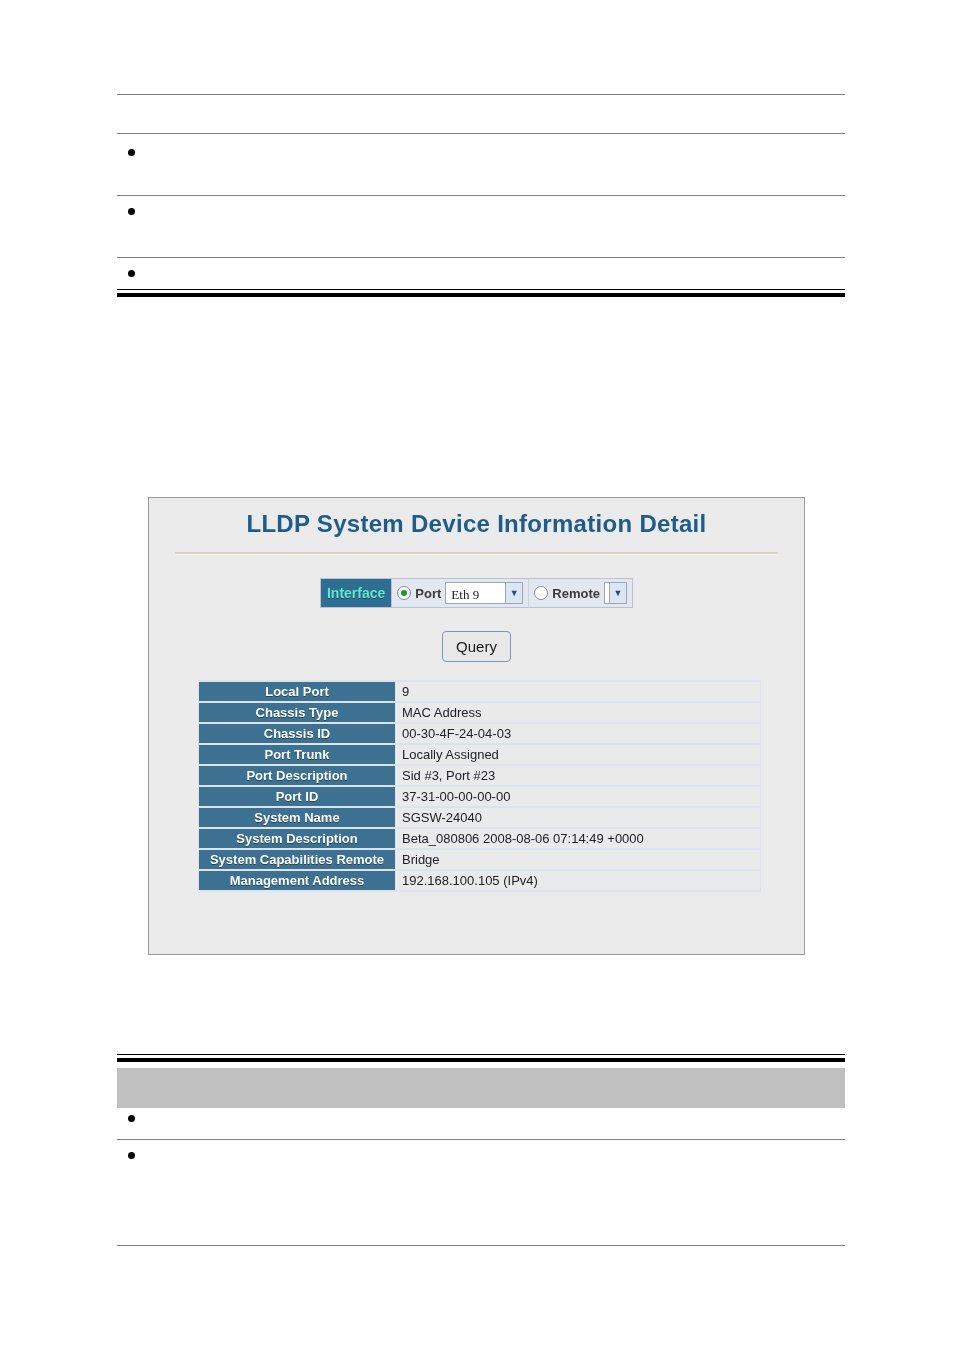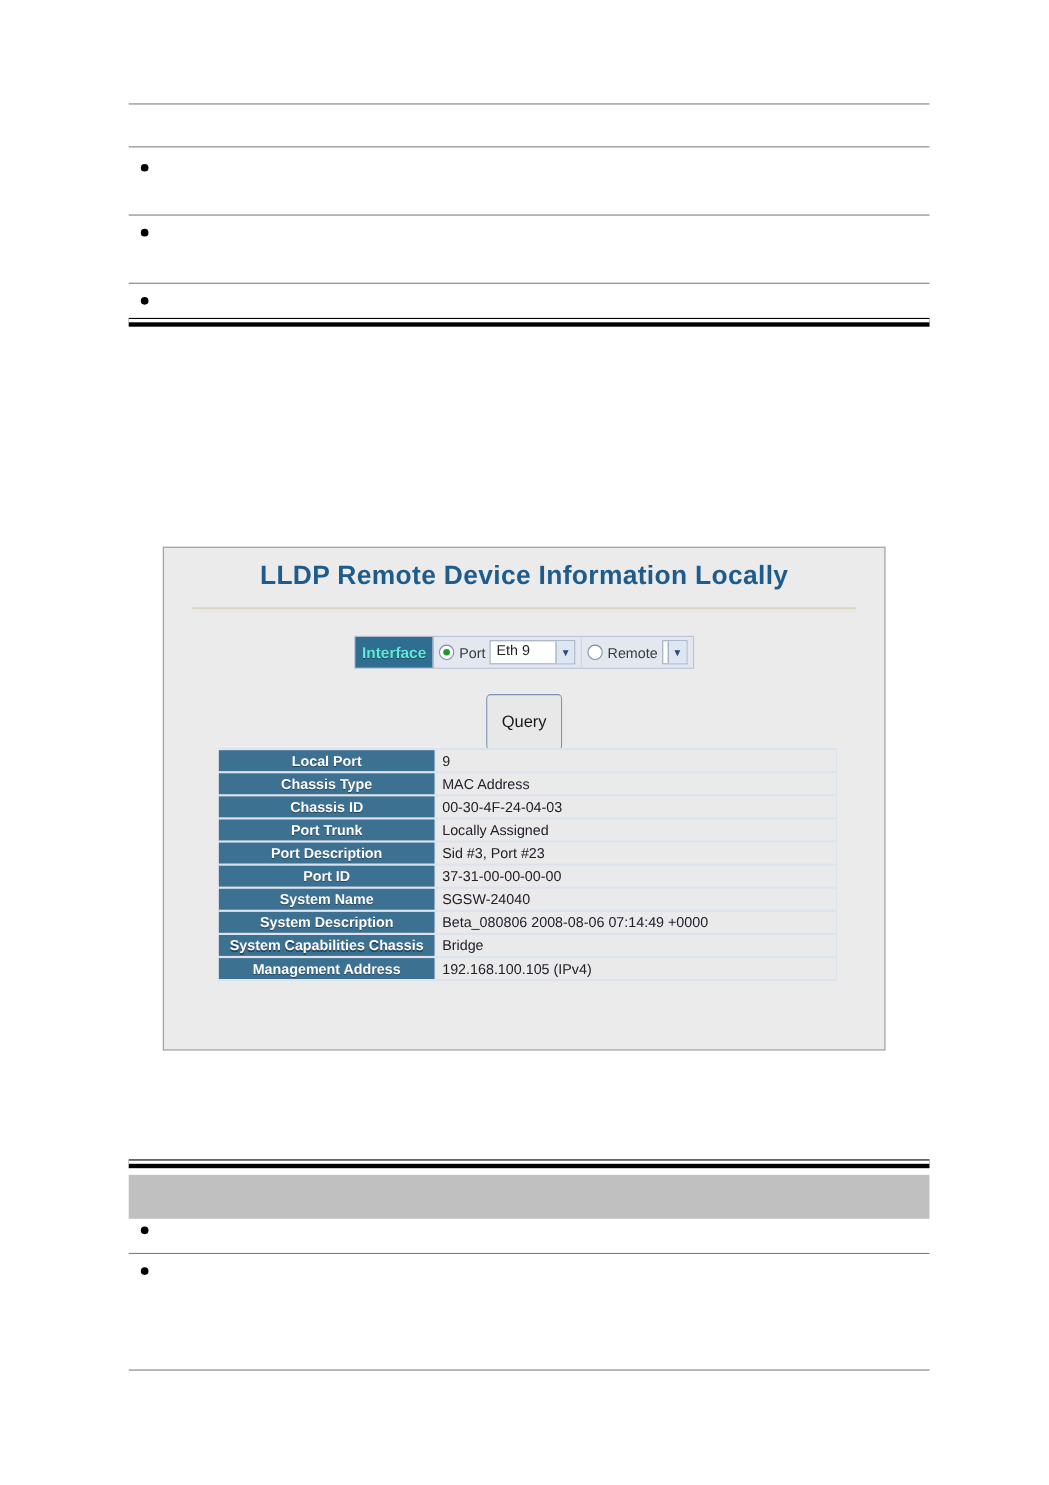--- a/index.html
+++ b/index.html
@@ -127,33 +127,34 @@
   .radio.checked::after {
     content: "";
     position: absolute;
     left: 3px; top: 3px;
     width: 6px; height: 6px;
     border-radius: 50%;
     background: #1d9a26;
   }
   .radio-text {
     font-size: 13px;
-    font-weight: normal;
+    font-weight: bold;
     color: #3a3a3a;
     text-align: right;
   }
   .select {
     height: 22px;
     background: #ffffff;
     border: 1px solid #9aa7bd;
     display: flex;
-    align-items: flex-start;
+    align-items: flex-end;
     font-size: 13px;
     color: #222;
     box-sizing: border-box;
+    font-family: Liberation Serif, serif;
   }
   .select .sel-value {
     padding: 0 6px 0 5px;
     white-space: nowrap;
   }
   .select.wide .sel-value { min-width: 48px; }
   .select.narrow .sel-value { min-width: 2px; padding: 0 1px; }
   .select .sel-arrow {
     width: 17px;
     height: 100%;
@@ -174,21 +175,21 @@
     top: 133px;
     display: flex;
     justify-content: center;
   }
   .query-btn {
     background: #e8e8e8;
     border: 1px solid #7f95b3;
     border-radius: 4px;
     font-size: 15px;
     color: #1a1a1a;
-    padding: 16px 13px;
+    padding: 6px 13px;
     font-family: "Liberation Sans", sans-serif;
     cursor: pointer;
   }
 
   
   .detail-table {
     position: absolute;
     left: 49px;
     top: 182px;
     width: 563px;
@@ -226,21 +227,21 @@
   <div class="bullet" style="top:149px;"></div>
   <div class="rule" style="top:195px;"></div>
   <div class="bullet" style="top:208px;"></div>
   <div class="rule" style="top:257px;"></div>
   <div class="bullet" style="top:270px;"></div>
   <div class="rule-double" style="top:293px;"></div>
 </div>
 
 <div class="panel">
 
-  <div class="panel-title">LLDP Remote Device Information Locally</div>
+  <div class="panel-title">LLDP System Device Information Detail</div>
 
   <div class="panel-sep"></div>
 
   <div class="iface-wrap">
     <div class="iface-box">
 
       <div class="iface-label">Interface</div>
 
       <div class="iface-group">
         <span class="radio checked"></span>
@@ -295,21 +296,21 @@
         </tr>
         <tr>
           <td class="k">System Name</td>
           <td class="v">SGSW-24040</td>
         </tr>
         <tr>
           <td class="k">System Description</td>
           <td class="v">Beta_080806 2008-08-06 07:14:49 +0000</td>
         </tr>
         <tr>
-          <td class="k">System Capabilities Chassis</td>
+          <td class="k">System Capabilities Remote</td>
           <td class="v">Bridge</td>
         </tr>
         <tr>
           <td class="k">Management Address</td>
           <td class="v">192.168.100.105 (IPv4)</td>
         </tr>
       </tbody>
   </table>
 
 </div>

